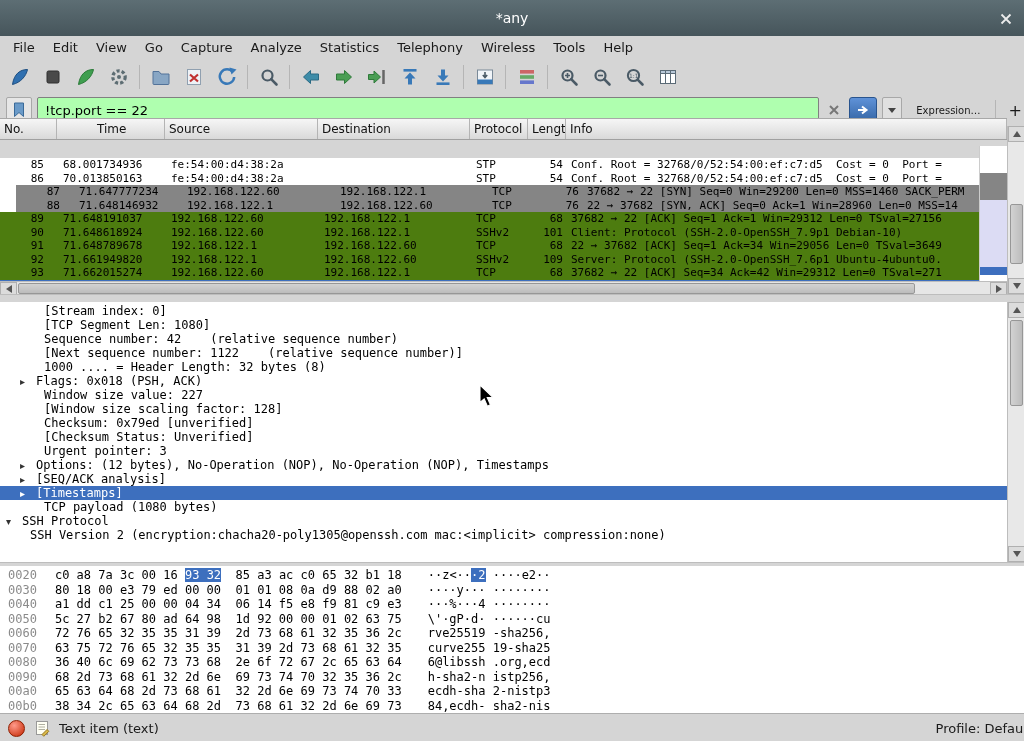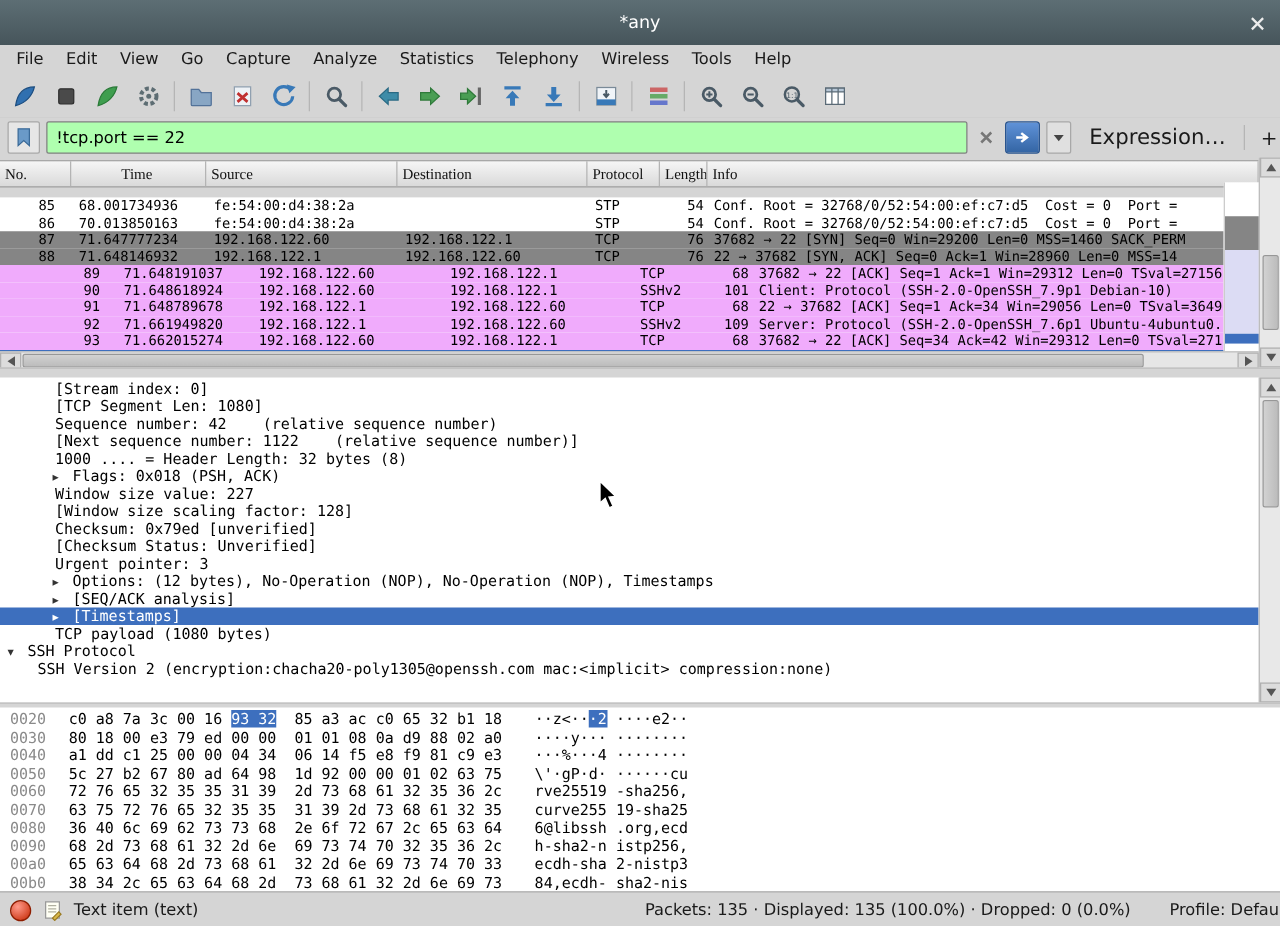--- a/index.html
+++ b/index.html
@@ -21,40 +21,40 @@
   .tb-sep{width:1px;height:24px;background:#b5b5b5;margin:0 4px;flex:0 0 auto;}
 
   
   .filterbar{position:absolute;left:0;top:94px;width:1024px;height:32px;display:flex;align-items:center;padding:0 6px;gap:5px;background:#d5d5d5;}
   .filter-bookmark{width:24px;height:24px;display:flex;align-items:center;justify-content:center;background:#e6e6e6;border:1px solid #a8a8a8;border-radius:2px;flex:0 0 auto;}
   .filter-input{flex:1;height:24px;background:#afffaf;border:1px solid #808080;border-radius:2px;font-family:"DejaVu Sans",sans-serif;font-size:13px;color:#000;padding:0 7px;outline:none;min-width:0;}
   .filter-clear{width:20px;height:24px;display:flex;align-items:center;justify-content:center;flex:0 0 auto;}
   .filter-apply{width:26px;height:24px;background:linear-gradient(#5f92d8,#3465a4);border:1px solid #29548e;border-radius:3px;display:flex;align-items:center;justify-content:center;flex:0 0 auto;}
   .filter-caret{width:18px;height:24px;display:flex;align-items:center;justify-content:center;border:1px solid #a8a8a8;border-radius:2px;background:#e0e0e0;flex:0 0 auto;}
   .caret{width:0;height:0;border-left:4px solid transparent;border-right:4px solid transparent;border-top:5px solid #444;}
-  .expression{font-size:17px;color:#1a1a1a;padding:0 9px;white-space:nowrap;flex:0 0 auto;}
+  .expression{font-size:10px;color:#1a1a1a;padding:0 9px;white-space:nowrap;flex:0 0 auto;}
   .fsep{width:1px;height:20px;background:#b5b5b5;flex:0 0 auto;}
   .add-btn{font-size:16px;color:#1a1a1a;padding:0 8px;flex:0 0 auto;}
 
   
   .pgrid{display:grid;grid-template-columns:57px 108px 153px 152px 58px 38px 1fr;}
-  .plist-header{position:absolute;left:0;top:128px;width:1007px;height:20px;
-    background:linear-gradient(#f6f6f6,#d9d9d9);border-top:1px solid #a8a8a8;border-bottom:1px solid #a0a0a0;font-family:Liberation Serif, serif;}
+  .plist-header{position:absolute;left:0;top:118px;width:1007px;height:20px;
+    background:linear-gradient(#f6f6f6,#d9d9d9);border-top:1px solid #a8a8a8;border-bottom:1px solid #a0a0a0;}
   .ph{font-size:12px;color:#111;padding:3px 0 0 4px;border-right:1px solid #b4b4b4;overflow:hidden;white-space:nowrap;}
   .ph-time{padding-left:40px;}
   .plist-rows{position:absolute;left:0;top:158px;width:979px;height:135px;background:#ffffff;overflow:hidden;}
   .prow{height:13.5px;line-height:13.5px;font-family:"DejaVu Sans Mono",monospace;font-size:11px;color:#000;white-space:pre;}
   .prow span{overflow:hidden;display:block;}
   .c-no{text-align:right;padding-right:13px;}
   .c-time,.c-src,.c-dst,.c-proto{padding-left:6px;}
   .c-len{text-align:right;padding-right:3px;}
   .c-info{padding-left:5px;}
   .r-stp{background:#ffffff;}
-  .r-syn{background:#858585;}
-  .r-tcp{background:#f0abfc;padding-left:36px;}
+  .r-syn{background:#858585;margin-left:16px;}
+  .r-tcp{background:#4d7c0f;}
   .r-sel{background:#3d6fbe;color:#ffffff;}
 
   
   .minimap{position:absolute;left:979px;top:146px;width:28px;height:135px;background:#fafafa;border-left:1px solid #cccccc;}
   .minimap div{width:100%;}
   .mm-white{background:#ffffff;}
   .mm-gray{background:#858585;}
   .mm-lav{background:#dcdcf4;}
   .mm-sel{background:#3d6fbe;}
 
@@ -76,21 +76,21 @@
   .splitter{position:absolute;left:0;width:1024px;background:#d5d5d5;}
   .sp1{top:294px;height:8px;border-top:1px solid #bdbdbd;}
   .sp2{top:562px;height:4px;border-top:1px solid #bdbdbd;border-bottom:1px solid #bdbdbd;}
 
   
   .details{position:absolute;left:0;top:302px;width:1007px;height:260px;background:#ffffff;overflow:hidden;
     font-family:"DejaVu Sans Mono",monospace;font-size:12px;line-height:14px;color:#000;padding-top:2px;}
   .dline{height:14px;white-space:pre;}
   .exp{display:inline-block;width:16px;font-family:"DejaVu Sans",sans-serif;font-size:10px;color:#333;text-align:left;}
   .i2{padding-left:44px;}
-  .i2a{padding-left:42px;}
+  .i2a{padding-left:20px;}
   .i0a{padding-left:6px;}
   .i1{padding-left:30px;}
   .dline.sel{background:#3d6fbe;color:#ffffff;}
   .dline.sel .exp{color:#ffffff;}
 
   
   .hexpane{position:absolute;left:0;top:566px;width:1024px;height:147px;background:#ffffff;overflow:hidden;
     font-family:"DejaVu Sans Mono",monospace;font-size:12px;line-height:14.5px;color:#000;padding:2px 0 0 8px;}
   .hrow{white-space:pre;height:14.5px;}
   .hoff{color:#8a8a8a;}
@@ -409,19 +409,18 @@
   <div class="expert-dot"></div>
   <svg width="16" height="17">
       <rect x="2.5" y="1.5" width="11" height="13" fill="#fffff4" stroke="#999"></rect>
       <line x1="4.5" y1="4.5" x2="11" y2="4.5" stroke="#b0b0a0"></line>
       <line x1="4.5" y1="7" x2="11" y2="7" stroke="#b0b0a0"></line>
       <line x1="4.5" y1="9.5" x2="11" y2="9.5" stroke="#b0b0a0"></line>
       <path d="M8 14.5 L13 9.5 L14.8 11.3 L9.8 16.3 Z" fill="#d8b84a" stroke="#9a7a20"></path>
     </svg>
   <span class="status-left">Text item (text)</span>
   <div class="spacer"></div>
-  <span class="status-packets">Packets: 135 · Displayed: 135 (100.0%) · Dropped: 0 (0.0%)</span>
   <span class="status-profile">Profile: Default</span>
 </div>
 
 <svg class="cursor" width="16" height="24">
     <path d="M1 1 L1 18.5 L5.2 14.8 L8.4 22.2 L11.4 20.8 L8.2 13.6 L13.6 13.2 Z" fill="#000" stroke="#fff" stroke-width="1.1"></path>
   </svg>
 
 </body></html>

